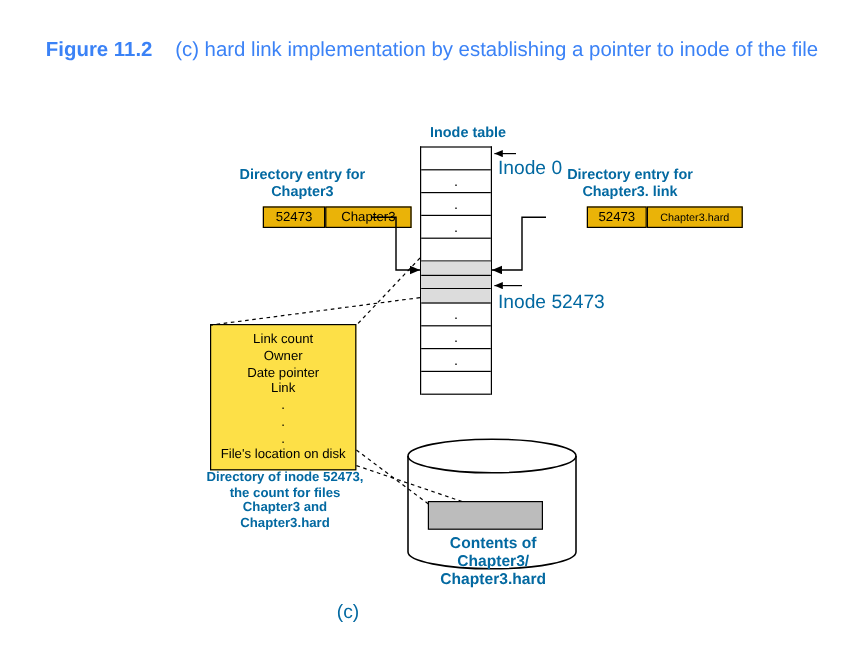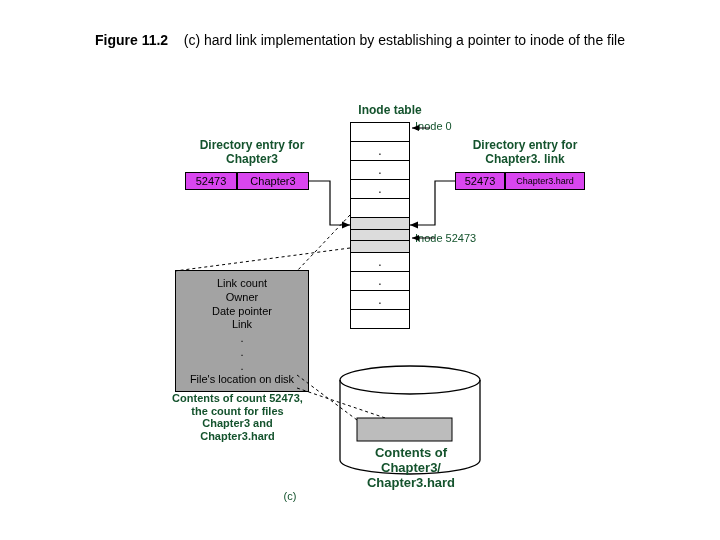--- a/index.html
+++ b/index.html
@@ -11,44 +11,45 @@
     font-family: Arial, Helvetica, sans-serif;
     position: relative;
     overflow: hidden;
   }
   .title {
     position: absolute;
     top: 32px;
     left: 0;
     right: 0;
     text-align: center;
-    font-size: 14px;
-    color: #000000;
+    font-size: 17px;
+    color: #3b82f6;
   }
   .title b { font-weight: bold; }
 
   .lbl {
     position: absolute;
     font-size: 12px;
     font-weight: bold;
-    color: #14532d;
+    color: #0369a1;
     text-align: center;
     line-height: 1.15;
   }
-  .small { font-size: 11px; }
+  .small { font-size: 16px; margin-top: 12px; }
 
   .box {
     position: absolute;
     border: 1px solid #000;
-    background: #d946ef;
+    background: #eab308;
     font-size: 11px;
     display: flex;
     align-items: center;
     justify-content: center;
     box-sizing: border-box;
+    margin-left: 34px;
   }
 
   .inode-table {
     position: absolute;
     left: 350px;
     top: 122px;
     width: 60px;
     border: 1px solid #000;
     border-bottom: none;
     box-sizing: border-box;
@@ -66,23 +67,23 @@
     background:
       linear-gradient(#000 0 1px, transparent 1px) 0 11px / 100% 100% no-repeat,
       linear-gradient(#000 0 1px, transparent 1px) 0 22px / 100% 100% no-repeat;
     background-color: #dcdcdc;
   }
 
   .contents-box {
     position: absolute;
     left: 175px;
     top: 270px;
-    width: 134px;
+    width: 122px;
     border: 1px solid #000;
-    background: #a3a3a3;
+    background: #fde047;
     font-size: 11px;
     text-align: center;
     padding: 6px 4px 4px 4px;
     box-sizing: border-box;
   }
   .contents-box div { line-height: 1.25; }
 
   svg.overlay {
     position: absolute;
     left: 0; top: 0;
@@ -139,21 +140,21 @@
   <div>Owner</div>
   <div>Date pointer</div>
   <div>Link</div>
   <div>.</div>
   <div>.</div>
   <div>.</div>
   <div>File's location on disk</div>
 </div>
 
 <div class="lbl" style="left:155px; top:392px; width:165px; font-size:11px;">
-  <span>Contents of count 52473,</span><br>
+  <span>Directory of inode 52473,</span><br>
   <span>the count for files</span><br>
   <span>Chapter3 and</span><br>
   <span>Chapter3.hard</span>
 </div>
 
 <svg class="overlay">
 
   <defs>
     <marker id="arrow" markerWidth="8" markerHeight="8" refX="7" refY="3" orient="auto">
       <path d="M0,0 L7,3 L0,6 Z" fill="#000"></path>

